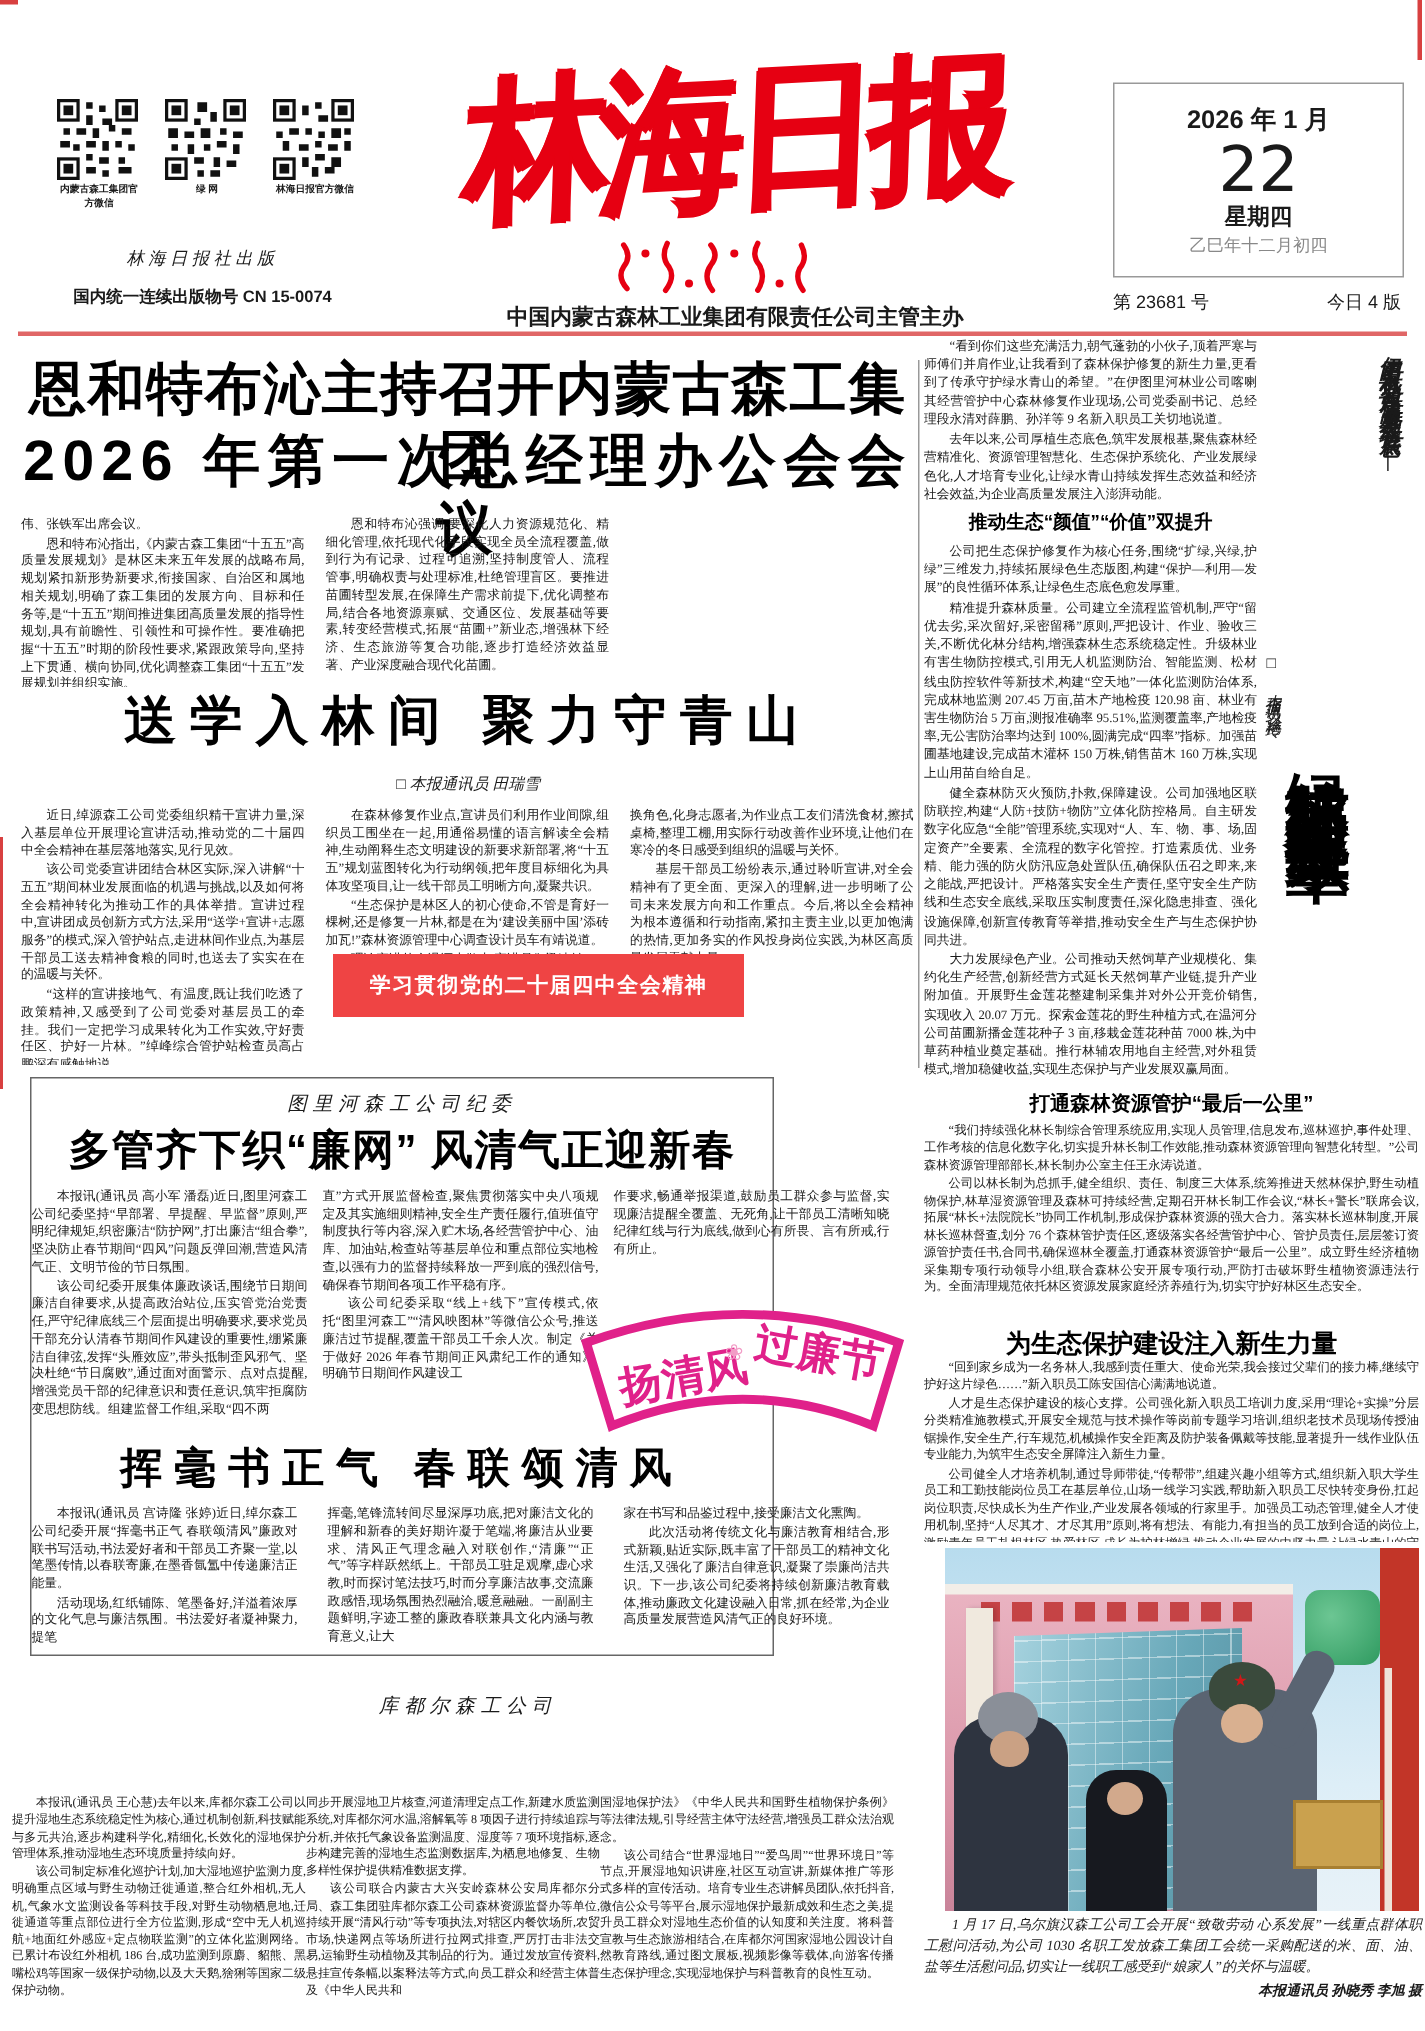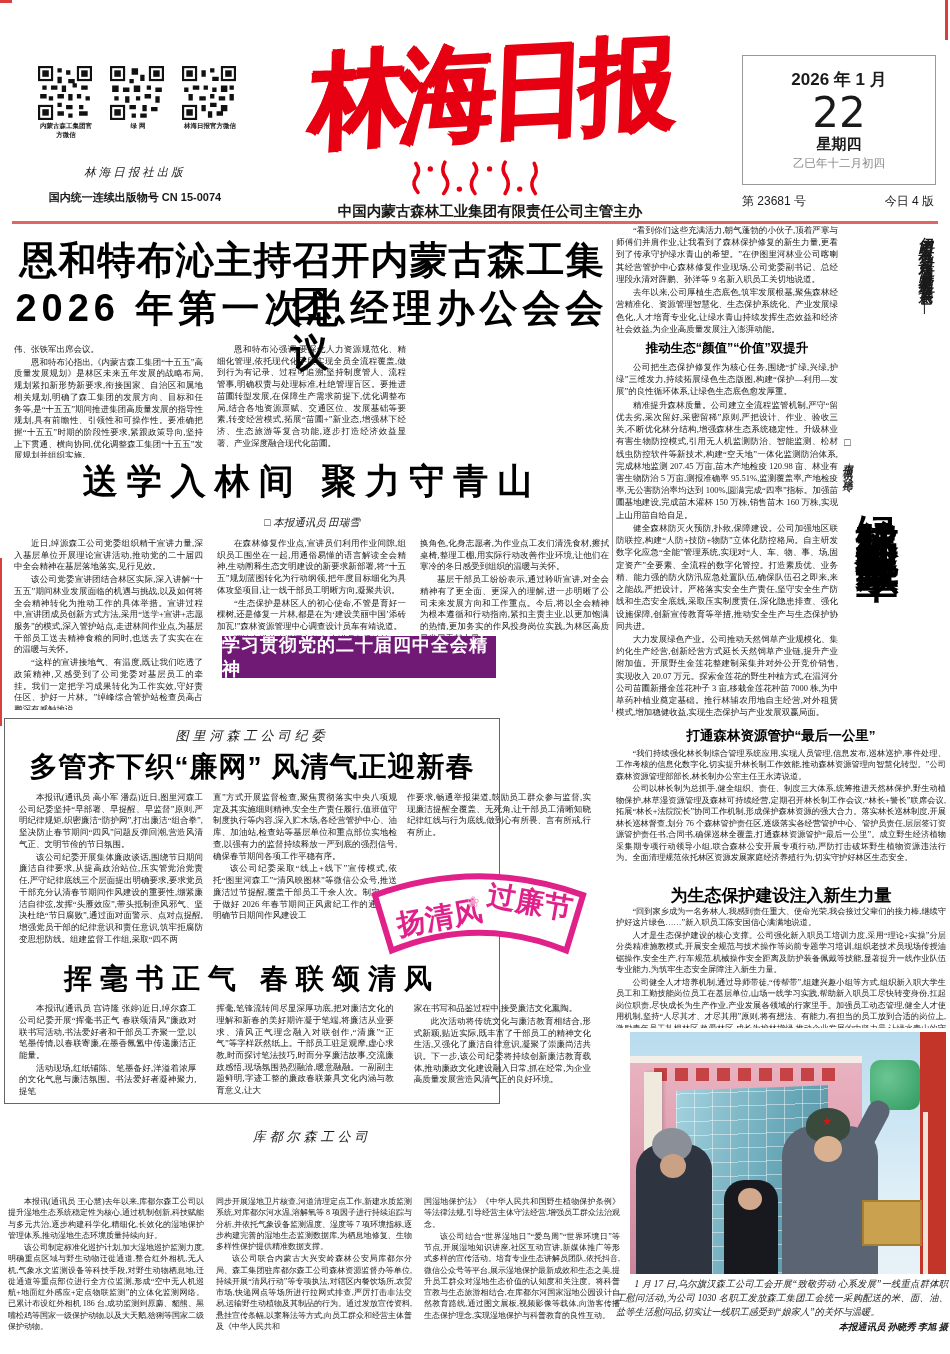--- a/index.html
+++ b/index.html
@@ -17,22 +17,22 @@
   .body80{font-size:8.0px;line-height:1.41;}
   .redline{background:#e06666;}
   .edge{background:#d84040;}
   
   .qrlabel{font-size:6.5px;text-align:center;font-family:"Liberation Sans","DejaVu Sans",sans-serif;font-weight:bold;margin-top:2px;}
   .qr{width:54px;height:54px;display:block;}
   #paper-title{font-size:96px;font-weight:900;color:#e60012;letter-spacing:-6px;
      transform:rotate(-3deg) skewX(-5deg) scaleY(1.08);text-shadow:2px 1px 0 #e60012,-1px 2px 0 #e60012;}
   .datebox{border:1.5px solid #999;text-align:center;}
   
-  .banner{background:#701a75;color:#fff;font-family:Liberation Sans, sans-serif;
-     font-weight:900;font-size:18px;display:flex;align-items:center;justify-content:center;letter-spacing:1px;z-index:6;}
+  .banner{background:#ef4444;color:#fff;font-family:Liberation Sans, sans-serif;
+     font-weight:900;font-size:14px;display:flex;align-items:center;justify-content:center;letter-spacing:1px;z-index:6;}
   
   .secbox{border:1px solid #666;background:#fff;}
   
   .ph{position:absolute;}
 </style>
 </head>
 <body>
 
 <div id="paper">
 
@@ -177,21 +177,21 @@
         <p class="para">理论宣讲的余温还未散去,宣讲员们迅速转</p>
       </div>
     <div class="col cont" style="width:189px;height:172px;">
         <p class="para">换角色,化身志愿者,为作业点工友们清洗食材,擦拭桌椅,整理工棚,用实际行动改善作业环境,让他们在寒冷的冬日感受到组织的温暖与关怀。</p>
         <p class="para">基层干部员工纷纷表示,通过聆听宣讲,对全会精神有了更全面、更深入的理解,进一步明晰了公司未来发展方向和工作重点。今后,将以全会精神为根本遵循和行动指南,紧扣主责主业,以更加饱满的热情,更加务实的作风投身岗位实践,为林区高质量发展贡献力量。</p>
       </div>
   </div>
 
   <div class="abs banner" style="left:222px;top:636px;width:274px;height:42px;">学习贯彻党的二十届四中全会精神</div>
 
-  <div class="abs secbox" style="left:4px;top:718px;width:496px;height:386px;padding:8px 14px;box-sizing:border-box;">
+  <div class="abs secbox" style="left:20px;top:718px;width:496px;height:386px;padding:8px 0;box-sizing:border-box;">
     <div class="kai" style="text-align:center;font-size:13px;letter-spacing:4px;">图里河森工公司纪委</div>
     <div class="hl" style="font-size:28px;letter-spacing:1px;margin-top:5px;">多管齐下织“廉网”  风清气正迎新春</div>
 
     <div class="cols body85" style="margin-top:9px;width:572px;height:160px;gap:10px;">
       <div class="col" style="width:184px;height:160px;">
           <p class="para">本报讯(通讯员 高小军 潘磊)近日,图里河森工公司纪委坚持“早部署、早提醒、早监督”原则,严明纪律规矩,织密廉洁“防护网”,打出廉洁“组合拳”,坚决防止春节期间“四风”问题反弹回潮,营造风清气正、文明节俭的节日氛围。</p>
           <p class="para">该公司纪委开展集体廉政谈话,围绕节日期间廉洁自律要求,从提高政治站位,压实管党治党责任,严守纪律底线三个层面提出明确要求,要求党员干部充分认清春节期间作风建设的重要性,绷紧廉洁自律弦,发挥“头雁效应”,带头抵制歪风邪气、坚决杜绝“节日腐败”,通过面对面警示、点对点提醒,增强党员干部的纪律意识和责任意识,筑牢拒腐防变思想防线。组建监督工作组,采取“四不两</p>
         </div>
       <div class="col cont" style="width:184px;height:160px;">
           <p class="para">直”方式开展监督检查,聚焦贯彻落实中央八项规定及其实施细则精神,安全生产责任履行,值班值守制度执行等内容,深入贮木场,各经营管护中心、油库、加油站,检查站等基层单位和重点部位实地检查,以强有力的监督持续释放一严到底的强烈信号,确保春节期间各项工作平稳有序。</p>
@@ -221,21 +221,21 @@
         </div>
       <div class="col cont" style="width:184px;height:96px;">
           <p class="para">家在书写和品鉴过程中,接受廉洁文化熏陶。</p>
           <p class="para">此次活动将传统文化与廉洁教育相结合,形式新颖,贴近实际,既丰富了干部员工的精神文化生活,又强化了廉洁自律意识,凝聚了崇廉尚洁共识。下一步,该公司纪委将持续创新廉洁教育载体,推动廉政文化建设融入日常,抓在经常,为企业高质量发展营造风清气正的良好环境。</p>
         </div>
     </div>
   </div>
 
   <div class="abs kai" style="left:14px;top:1128px;width:596px;text-align:center;font-size:13px;letter-spacing:4px;">库都尔森工公司</div>
 
-  <div class="abs cols body80" style="left:8px;top:1196px;width:612px;height:152px;gap:12px;">
+  <div class="abs cols body80" style="left:8px;top:1196px;width:612px;height:152px;gap:0;">
     <div class="col" style="width:196px;height:152px;">
         <p class="para">本报讯(通讯员 王心慧)去年以来,库都尔森工公司以提升湿地生态系统稳定性为核心,通过机制创新,科技赋能与多元共治,逐步构建科学化,精细化,长效化的湿地保护管理体系,推动湿地生态环境质量持续向好。</p>
         <p class="para">该公司制定标准化巡护计划,加大湿地巡护监测力度,明确重点区域与野生动物迁徙通道,整合红外相机,无人机,气象水文监测设备等科技手段,对野生动物栖息地,迁徙通道等重点部位进行全方位监测,形成“空中无人机巡航+地面红外感应+定点物联监测”的立体化监测网络。已累计布设红外相机 186 台,成功监测到原麝、貂熊、黑嘴松鸡等国家一级保护动物,以及大天鹅,猞猁等国家二级保护动物。</p>
       </div>
     <div class="col cont" style="width:196px;height:152px;">
         <p class="para">同步开展湿地卫片核查,河道清理定点工作,新建水质监测系统,对库都尔河水温,溶解氧等 8 项因子进行持续追踪与分析,并依托气象设备监测温度、湿度等 7 项环境指标,逐步构建完善的湿地生态监测数据库,为栖息地修复、生物多样性保护提供精准数据支撑。</p>
         <p class="para">该公司联合内蒙古大兴安岭森林公安局库都尔分局、森工集团驻库都尔森工公司森林资源监督办等单位,持续开展“清风行动”等专项执法,对辖区内餐饮场所,农贸市场,快递网点等场所进行拉网式排查,严厉打击非法交易,运输野生动植物及其制品的行为。通过发放宣传资料,悬挂宣传条幅,以案释法等方式,向员工群众和经营主体普及《中华人民共和</p>
       </div>
     <div class="col cont" style="width:196px;height:152px;">
         <p class="para">国湿地保护法》《中华人民共和国野生植物保护条例》等法律法规,引导经营主体守法经营,增强员工群众法治观念。</p>

